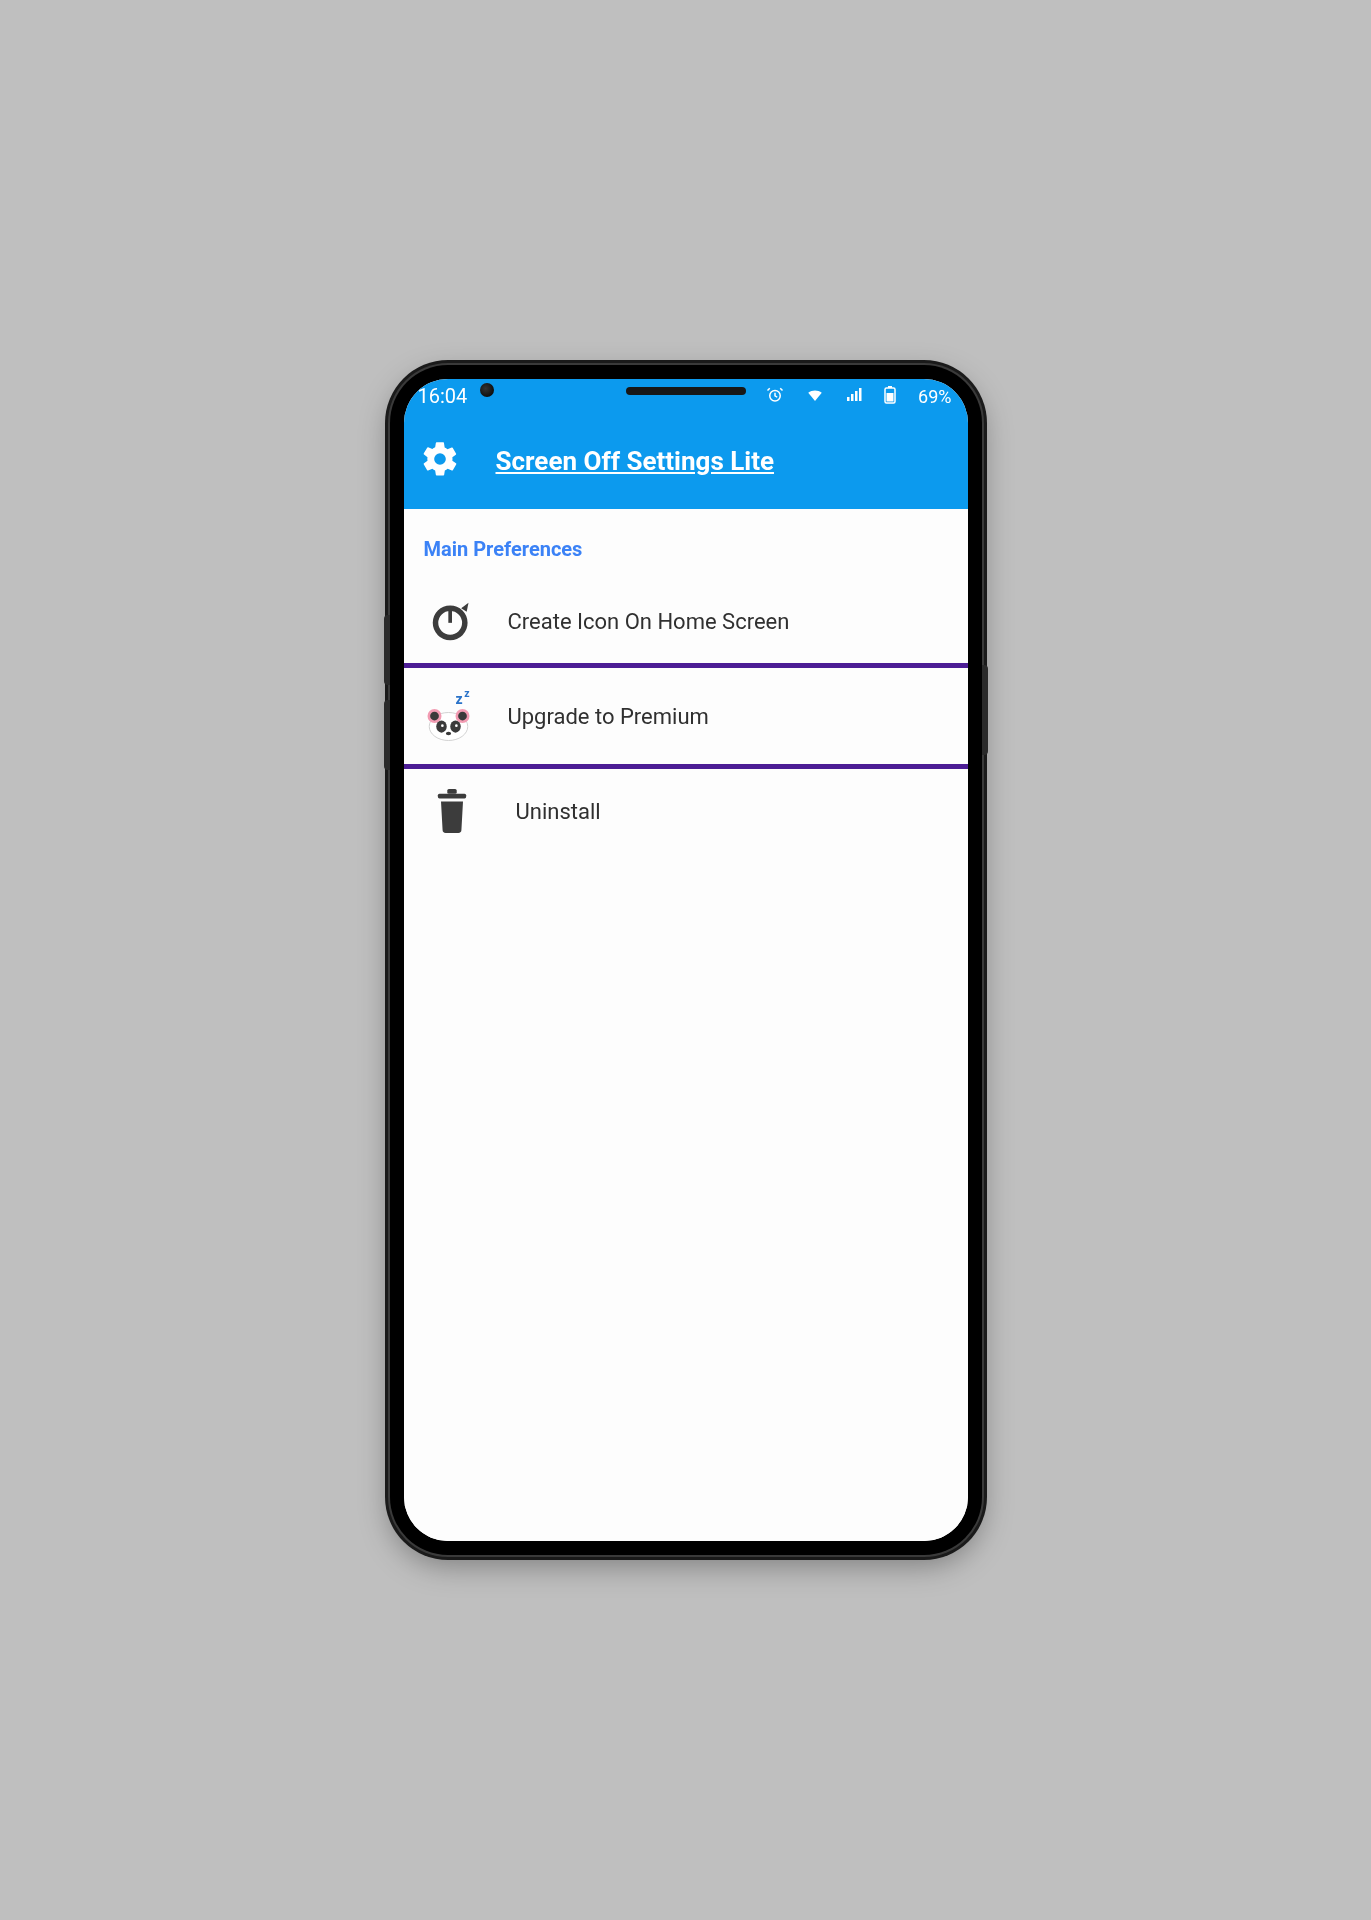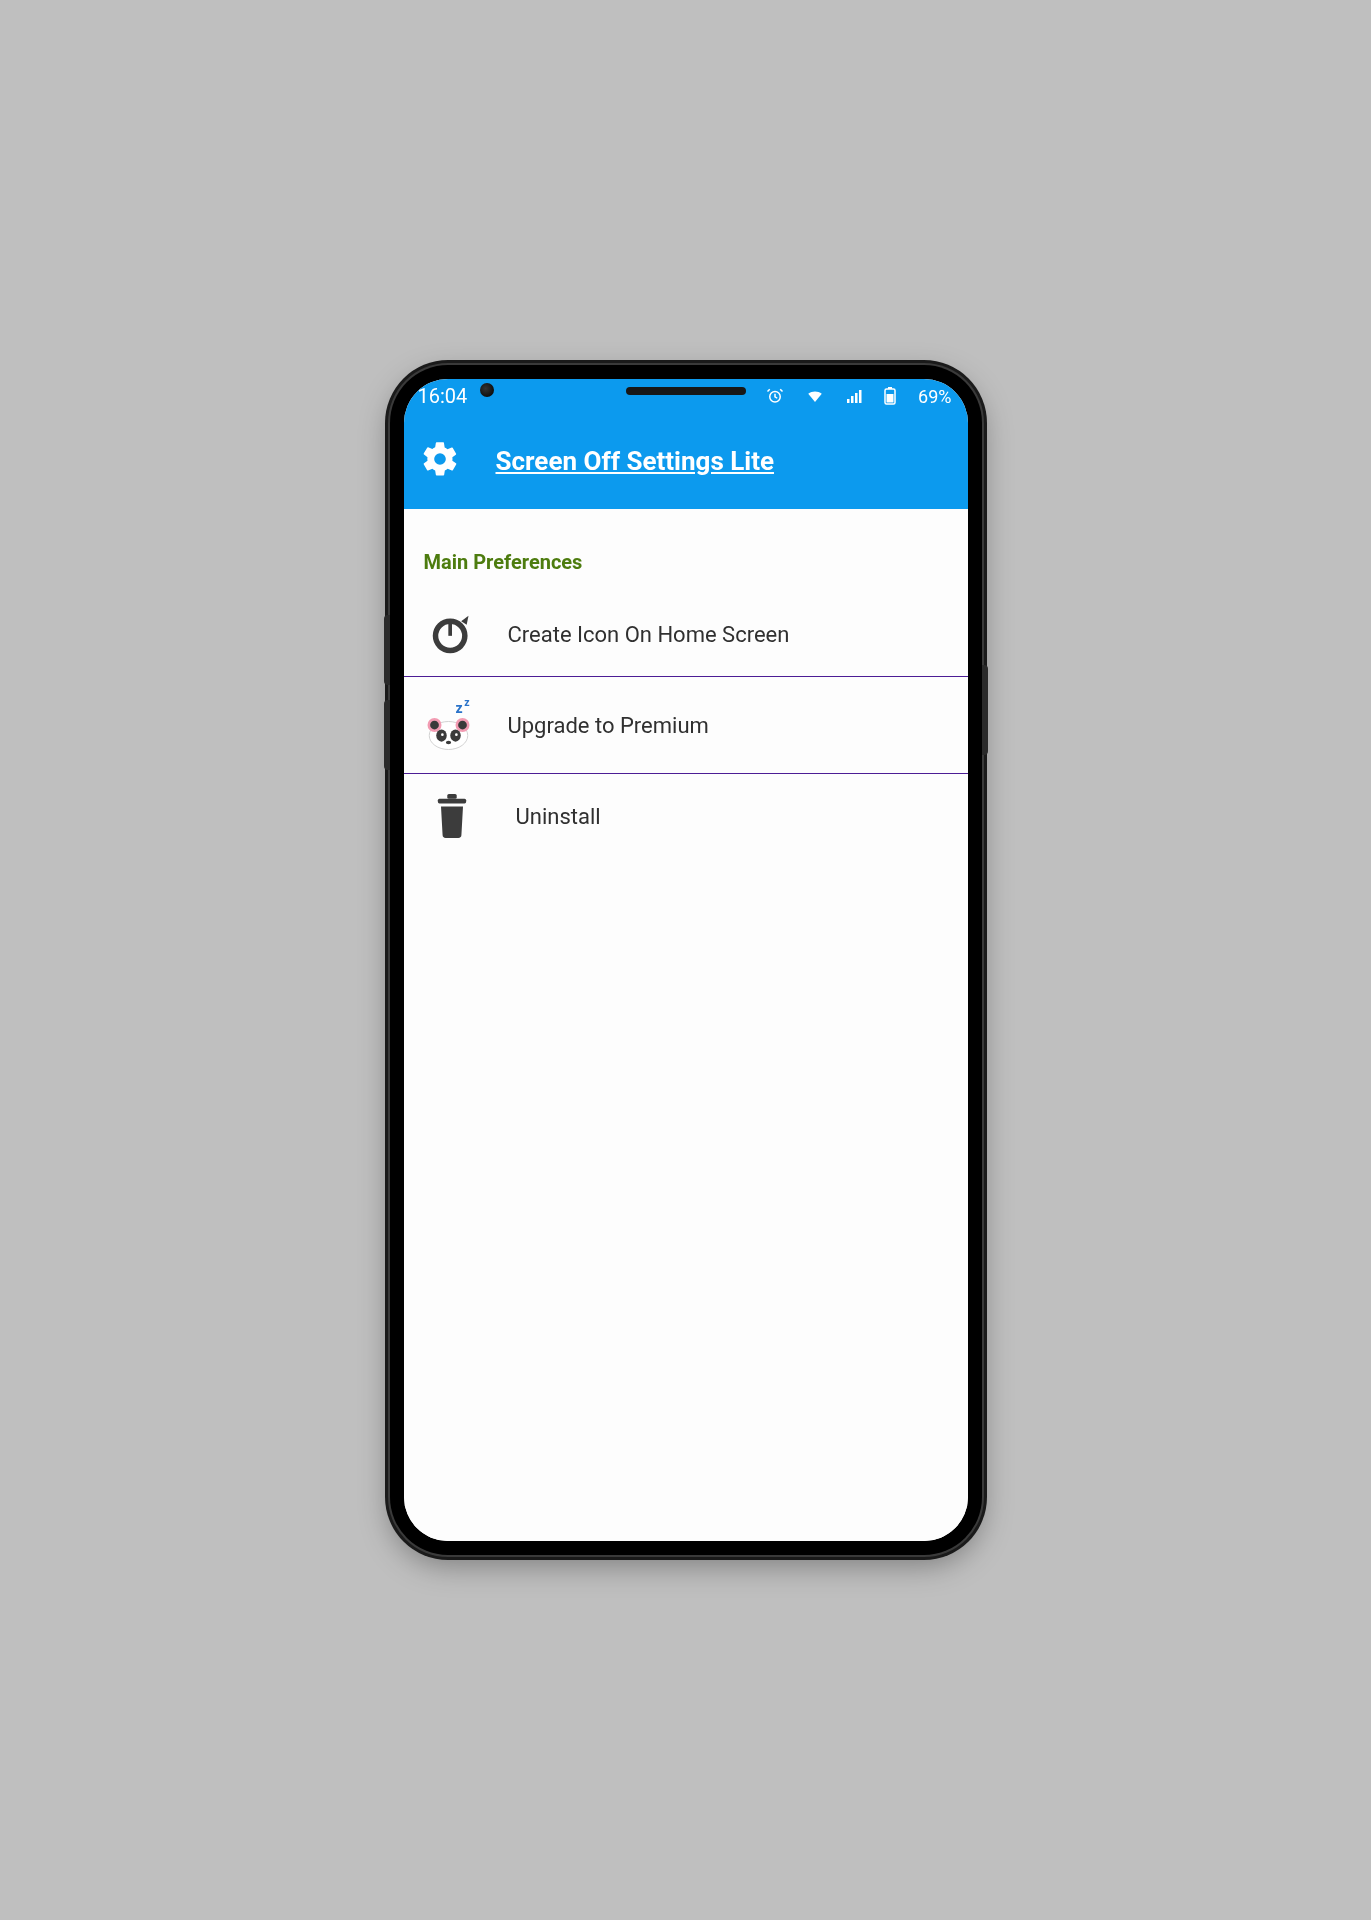--- a/index.html
+++ b/index.html
@@ -52,21 +52,20 @@
     height: 34px;
     display: flex;
     align-items: center;
     justify-content: space-between;
     padding: 0 16px 0 14px;
     font-size: 20px;
     font-weight: 400;
   }
   .status-right {
     display: flex;
-    align-items: center;
     gap: 22px;
   }
   .status-right svg { display: block; }
   .battery-text { font-size: 18px; }
 
   
   .appbar {
     background: #0c9aee;
     color: #fff;
     height: 96px;
@@ -81,32 +80,31 @@
     font-weight: 700;
   }
 
   
   .content {
     flex: 1;
     background: #fdfdfd;
     overflow: hidden;
   }
   .section-title {
-    color: #4d7c0f;
+    color: #3b82f6;
     font-weight: 700;
     font-size: 20px;
     padding: 28px 20px 18px 20px;
-    margin-top: 13px;
   }
   .list-item {
     display: flex;
     align-items: center;
     gap: 28px;
     padding: 20px 20px;
-    border-bottom: 1px solid #4c1d95;
+    border-bottom: 5px solid #4c1d95;
     cursor: pointer;
   }
   .list-item:last-child { border-bottom: none; gap: 36px; }
   .list-item .icon {
     width: 56px;
     display: flex;
     justify-content: center;
     align-items: center;
   }
   .list-item .label {

